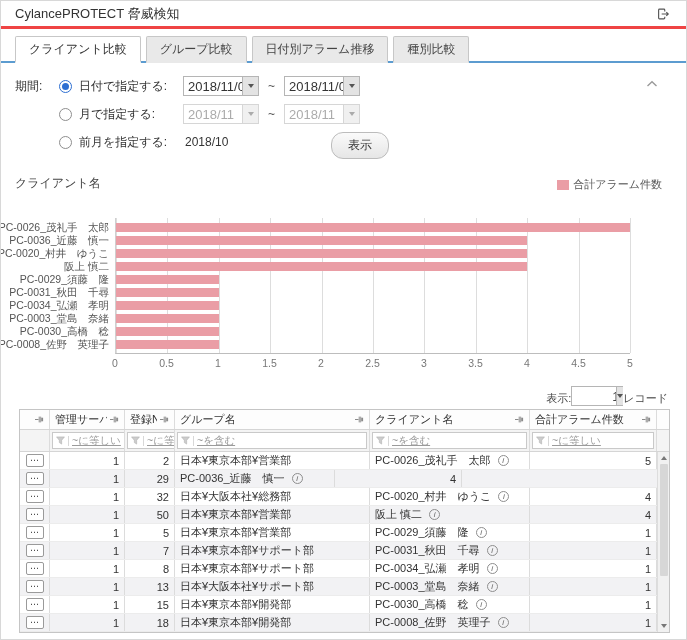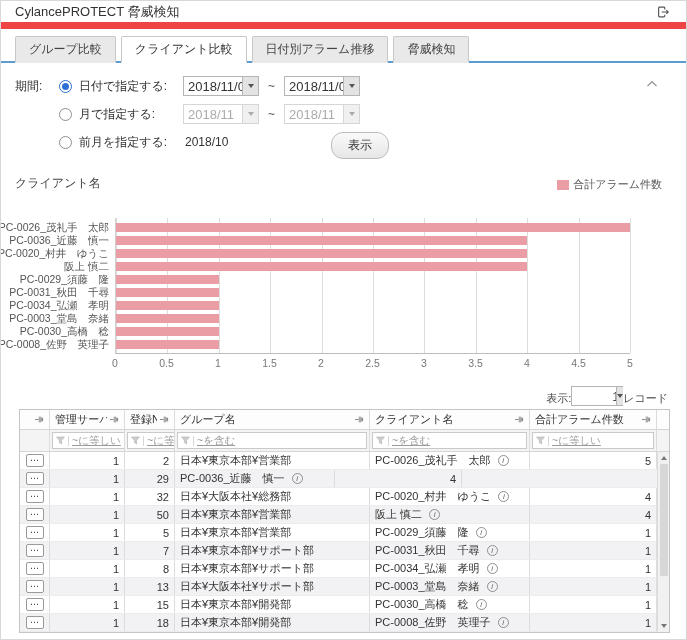--- a/index.html
+++ b/index.html
@@ -1,21 +1,21 @@
 <!DOCTYPE html>
 <html><head>
 <meta charset="utf-8">
 <style>
   * { margin:0; padding:0; box-sizing:border-box; }
   html,body { background:#fff; }
   body { font-family:"Liberation Sans","DejaVu Sans",sans-serif; color:#333; }
   .page { position:relative; width:687px; height:640px; background:#fff; border:1px solid #D8D8D8; overflow:hidden; }
 
   
-  .titlebar { height:28px; display:flex; align-items:center; justify-content:space-between; padding:0 16px 0 14px; border-bottom:7px solid #ef4444; }
+  .titlebar { height:28px; display:flex; align-items:center; justify-content:space-between; padding:0 16px 0 14px; border-bottom:3px solid #ef4444; }
   .title { font-size:13px; color:#333; }
   .logout { cursor:pointer; display:flex; align-items:center; }
 
   
   .tabbar { position:relative; display:flex; gap:5px; padding:7px 14px 0; }
   .tabbar::after { content:''; position:absolute; left:0; right:0; bottom:0; height:2px; background:#5C9CD0; z-index:1; }
   .tab { position:relative; z-index:2; background:#E9E9E9; border:1px solid #C7C7C7; border-bottom:2px solid transparent; border-radius:2px 2px 0 0; padding:4px 13px 3px; font-size:12px; color:#444; cursor:pointer; white-space:nowrap; }
   .tab.active { background:#fff; border-bottom:2px solid #fff; color:#333; }
 
   
@@ -97,24 +97,24 @@
     <span class="title">CylancePROTECT 脅威検知</span>
     <span class="logout">
       <svg width="14" height="14" viewBox="0 0 16 16" fill="none" stroke="#555" stroke-width="1.3">
         <path d="M10 5 V3.5 A1 1 0 0 0 9 2.5 H4 A1 1 0 0 0 3 3.5 V12.5 A1 1 0 0 0 4 13.5 H9 A1 1 0 0 0 10 12.5 V11"></path>
         <path d="M6.5 8 H14 M11.8 5.8 L14 8 L11.8 10.2"></path>
       </svg>
     </span>
   </div>
 
   <div class="tabbar">
+    <div class="tab active">クライアント比較</div>
     <div class="tab">グループ比較</div>
-    <div class="tab active">クライアント比較</div>
     <div class="tab">日付別アラーム推移</div>
-    <div class="tab">脅威検知</div>
+    <div class="tab">種別比較</div>
   </div>
 
   <div class="period">
     <div class="period-row">
       <span class="period-label">期間:</span>
       <span class="radio checked"></span>
       <span class="opt-label">日付で指定する:</span>
       <span class="sel">
         <span class="val">2018/11/03</span>
         <span class="arrow">

